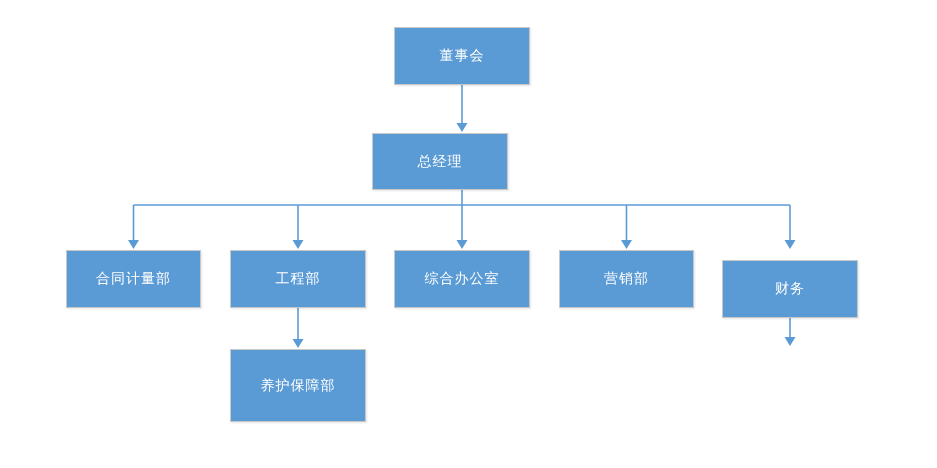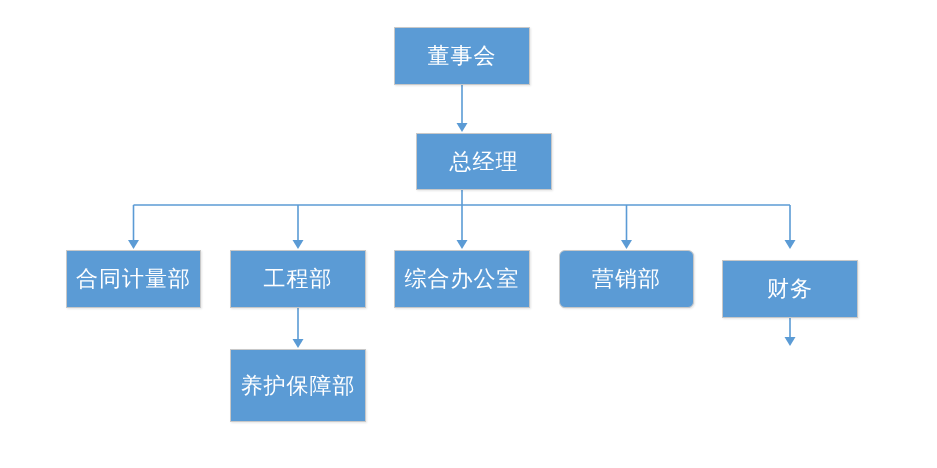--- a/index.html
+++ b/index.html
@@ -36,31 +36,31 @@
   }
   .node {
     position: absolute;
     display: flex;
     align-items: center;
     justify-content: center;
     background: var(--box-fill);
     border: 1.5px solid var(--box-border);
     box-shadow: 1px 1px 2px rgba(0,0,0,0.10);
     color: var(--box-text);
-    font-size: 22px;
+    font-size: 14px;
     letter-spacing: 1px;
     text-align: center;
     cursor: default;
   }
   #node-board              { left: 394px; top: 27px;  width: 136px; height: 58px; }
-  #node-general-manager    { left: 416px; top: 133px; width: 136px; height: 57px; }
+  #node-general-manager    { left: 372px; top: 133px; width: 136px; height: 57px; }
   #node-contract           { left: 66px;  top: 250px; width: 135px; height: 58px; }
   #node-engineering        { left: 230px; top: 250px; width: 136px; height: 58px; text-align: right; }
   #node-office             { left: 394px; top: 250px; width: 136px; height: 58px; text-align: right; }
-  #node-marketing          { left: 559px; top: 250px; width: 135px; height: 58px; border-radius: 6px; }
+  #node-marketing          { left: 559px; top: 250px; width: 135px; height: 58px; }
   #node-finance            { left: 722px; top: 260px; width: 136px; height: 58px; }
   #node-maintenance        { left: 230px; top: 349px; width: 136px; height: 73px; }
   #node-warehouse          { left: 722px; top: 347px; width: 136px; height: 59px; }
 </style>
 </head>
 <body>
 
 <div class="canvas">
 
   <svg class="connector-layer" width="937" height="468" viewBox="0 0 937 468" xmlns="http://www.w3.org/2000/svg">

